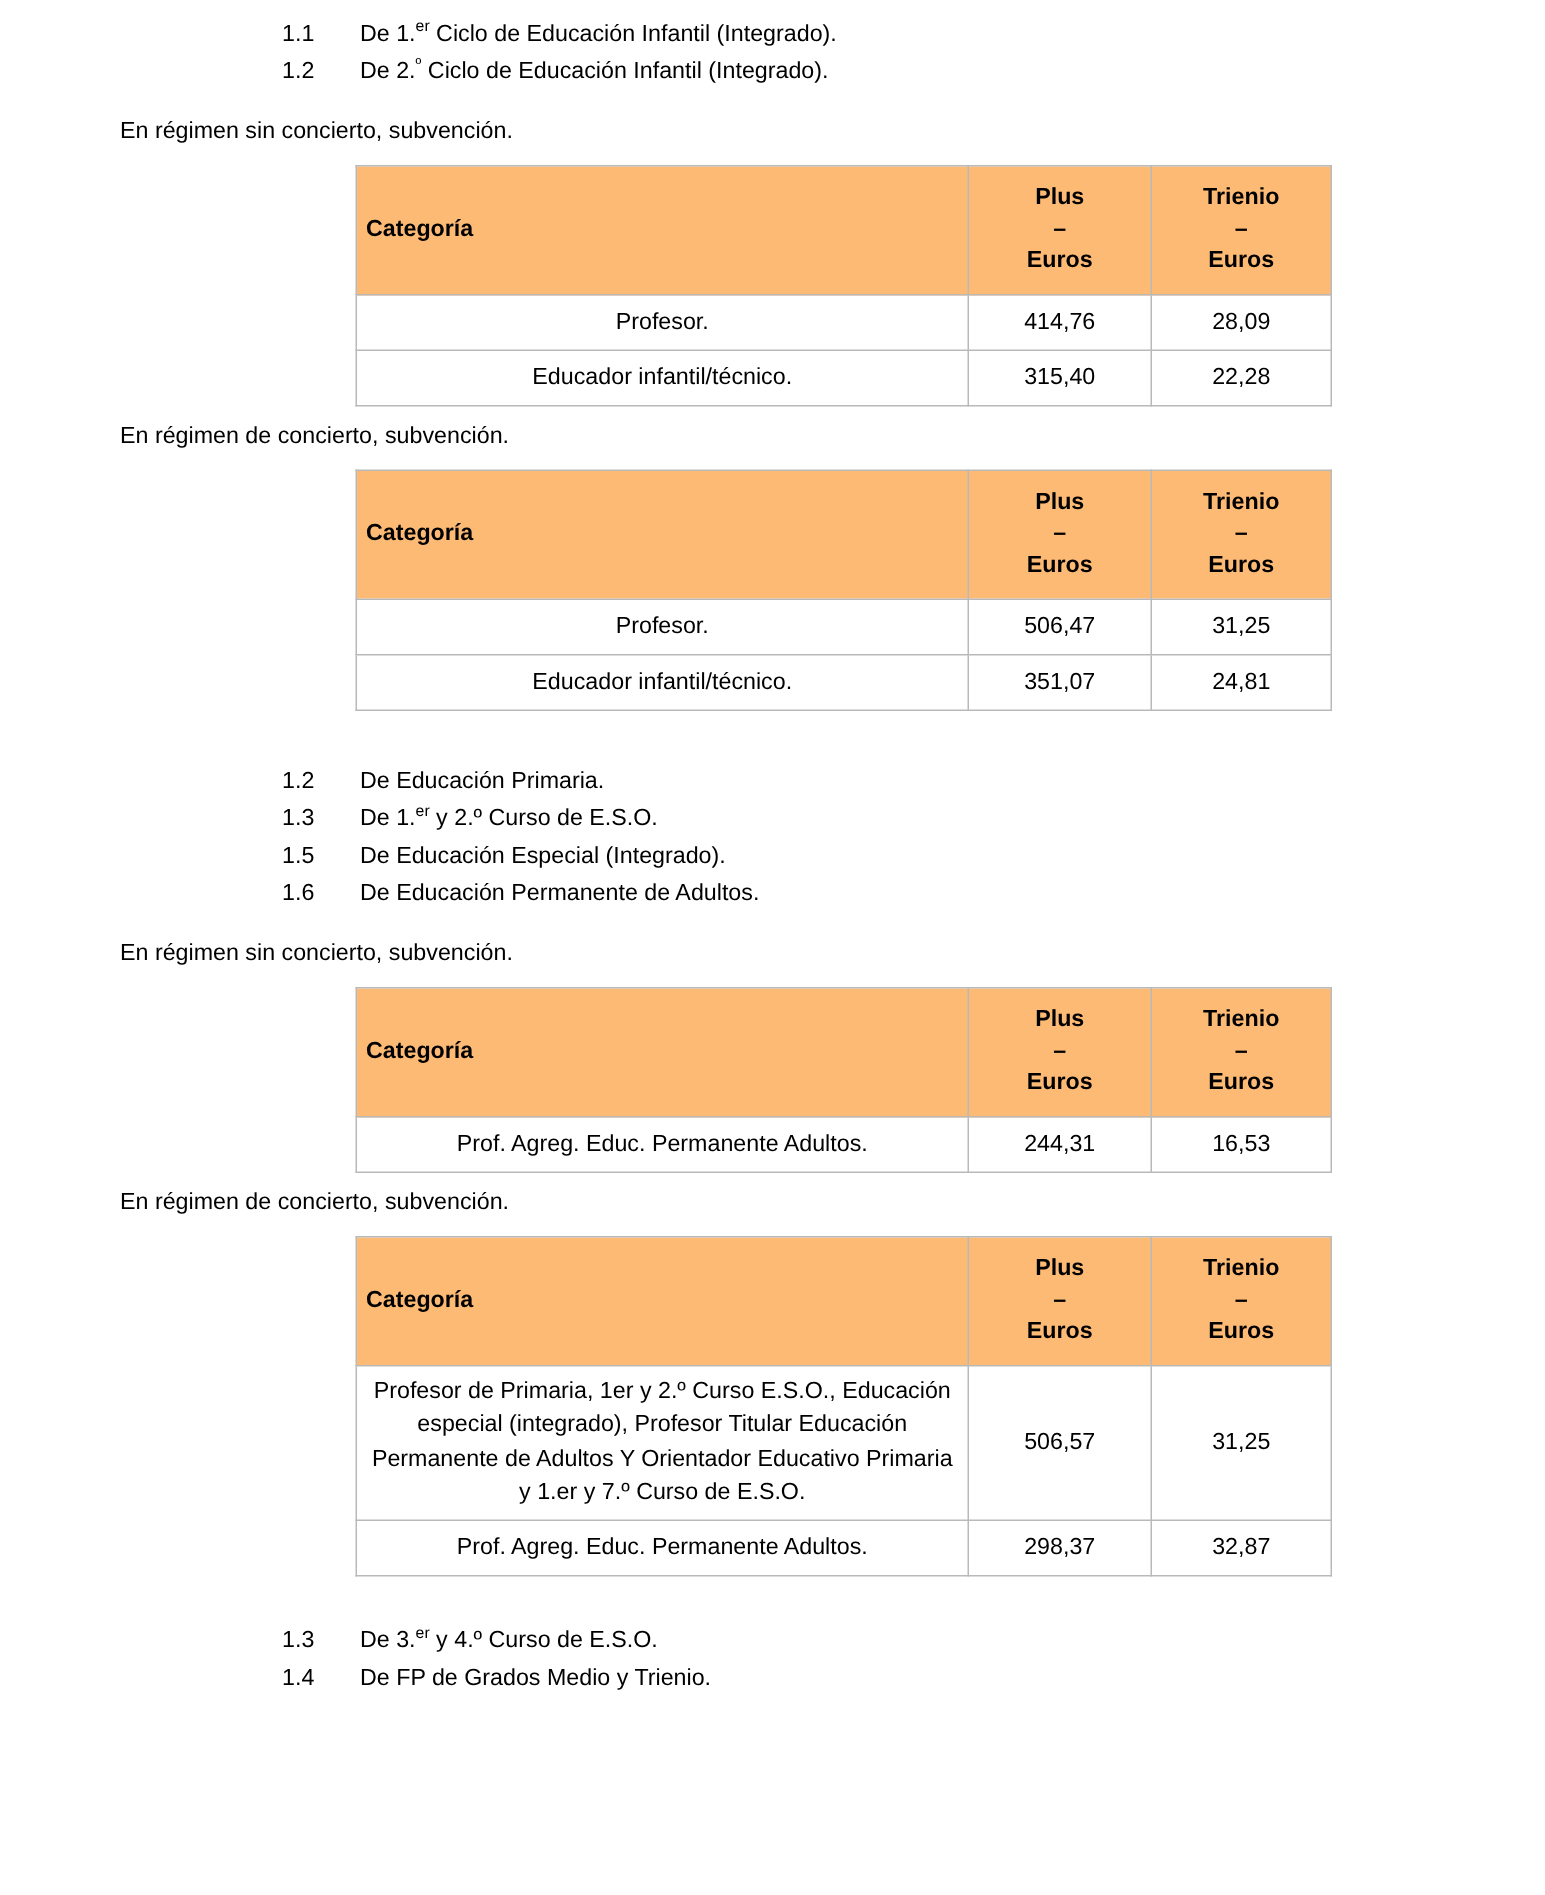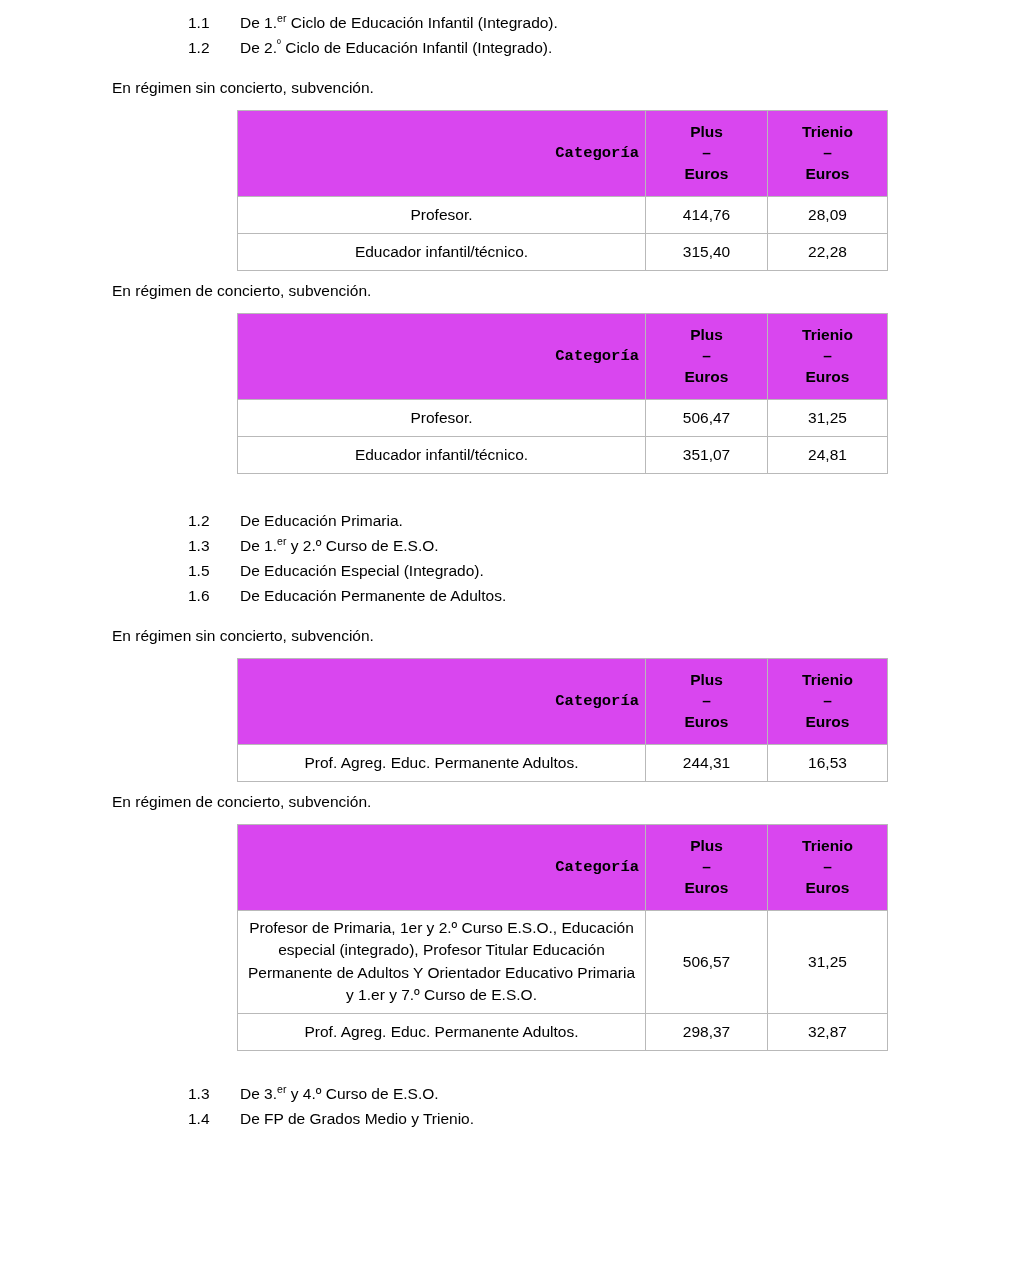--- a/index.html
+++ b/index.html
@@ -34,49 +34,48 @@
   }
   .list-num {
     width: 52px;
     flex: 0 0 52px;
     white-space: nowrap;
   }
   .list-text {
     flex: 1 1 auto;
   }
   .para {
-    padding-left: 112px;
+    padding-left: 80px;
     margin: 16px 0 10px 0;
   }
   .gap-before {
     margin-top: 8px;
   }
   table.rates {
     border-collapse: collapse;
     margin: 8px 0 0 237px;
     width: 650px;
     table-layout: fixed;
   }
   table.rates td, table.rates th {
     border: 1px solid #b9b9b9;
     padding: 6px 9px;
     font-size: 15.5px;
     font-weight: normal;
     vertical-align: middle;
   }
   table.rates thead th {
-    background: #d946ef;
+    background: #fdba74;
     font-weight: bold;
     text-align: center;
     line-height: 1.35;
     padding: 11px 6px;
   }
   table.rates thead th.cat {
-    text-align: right;
-    font-family: Liberation Mono, monospace;
+    text-align: left;
   }
   col.c1 { width: 408px; }
   col.c2 { width: 122px; }
   col.c3 { width: 120px; }
   td.num {
     text-align: center;
   }
   td.cat {
     text-align: center;
     line-height: 1.45;

